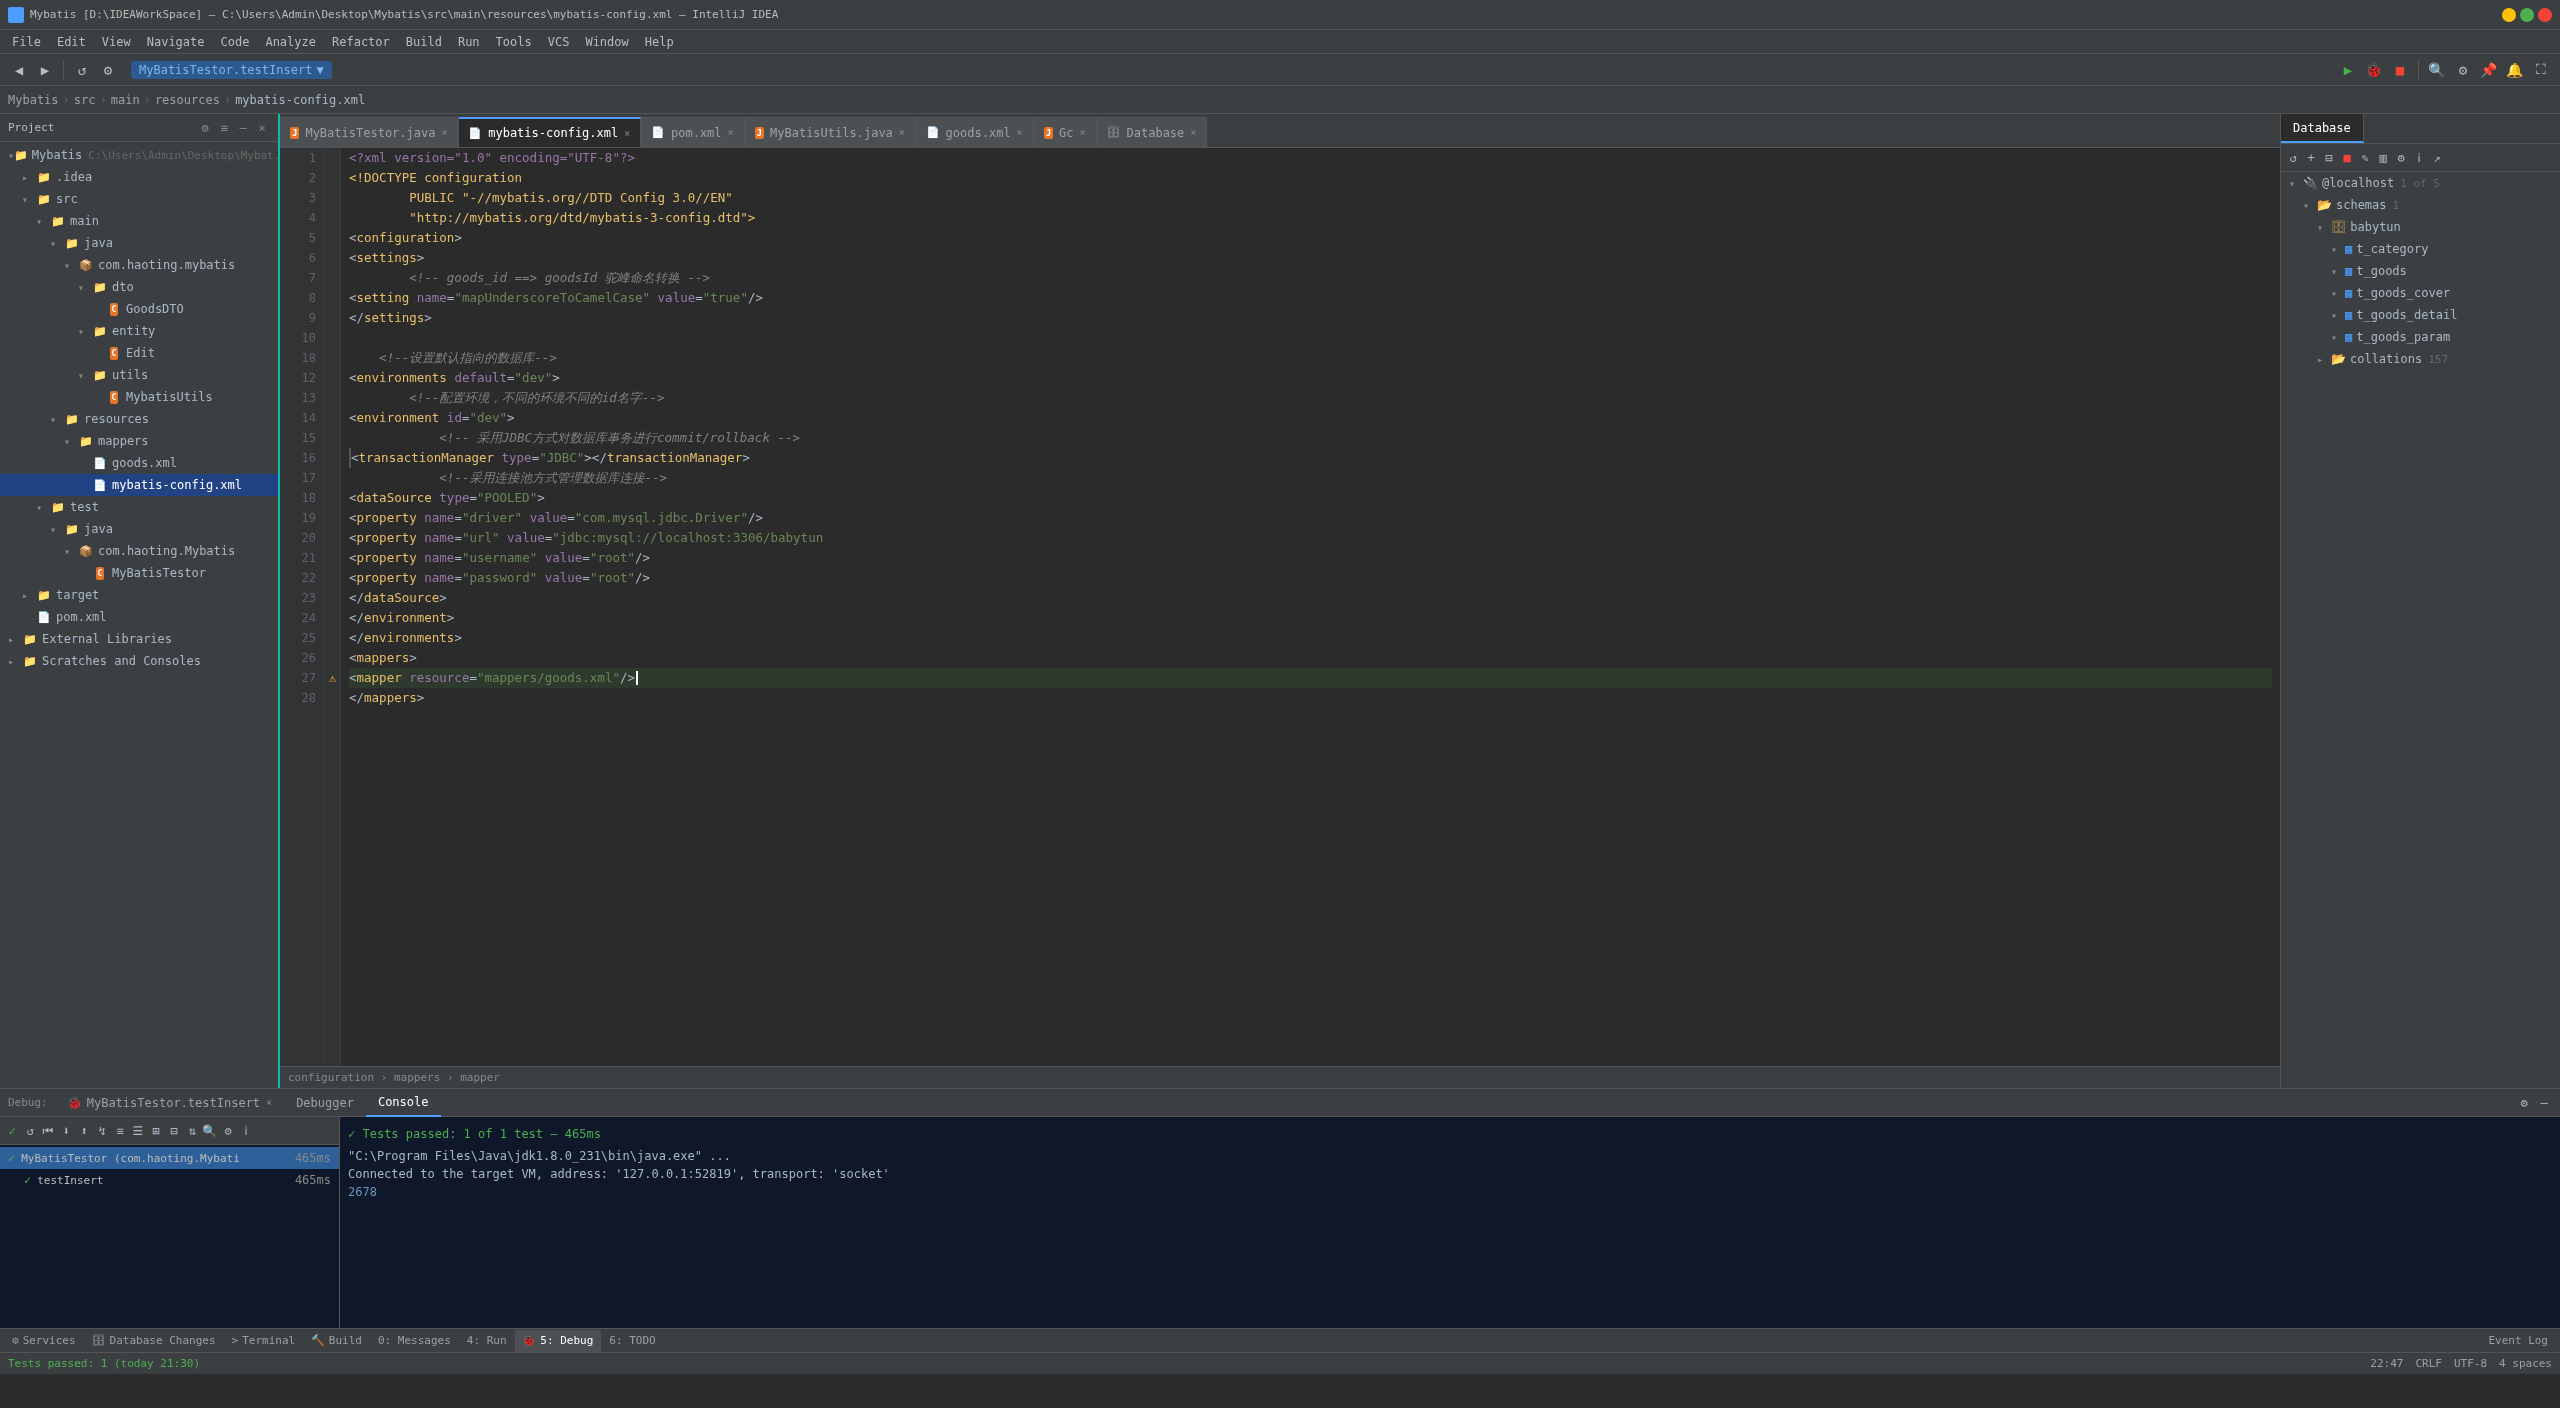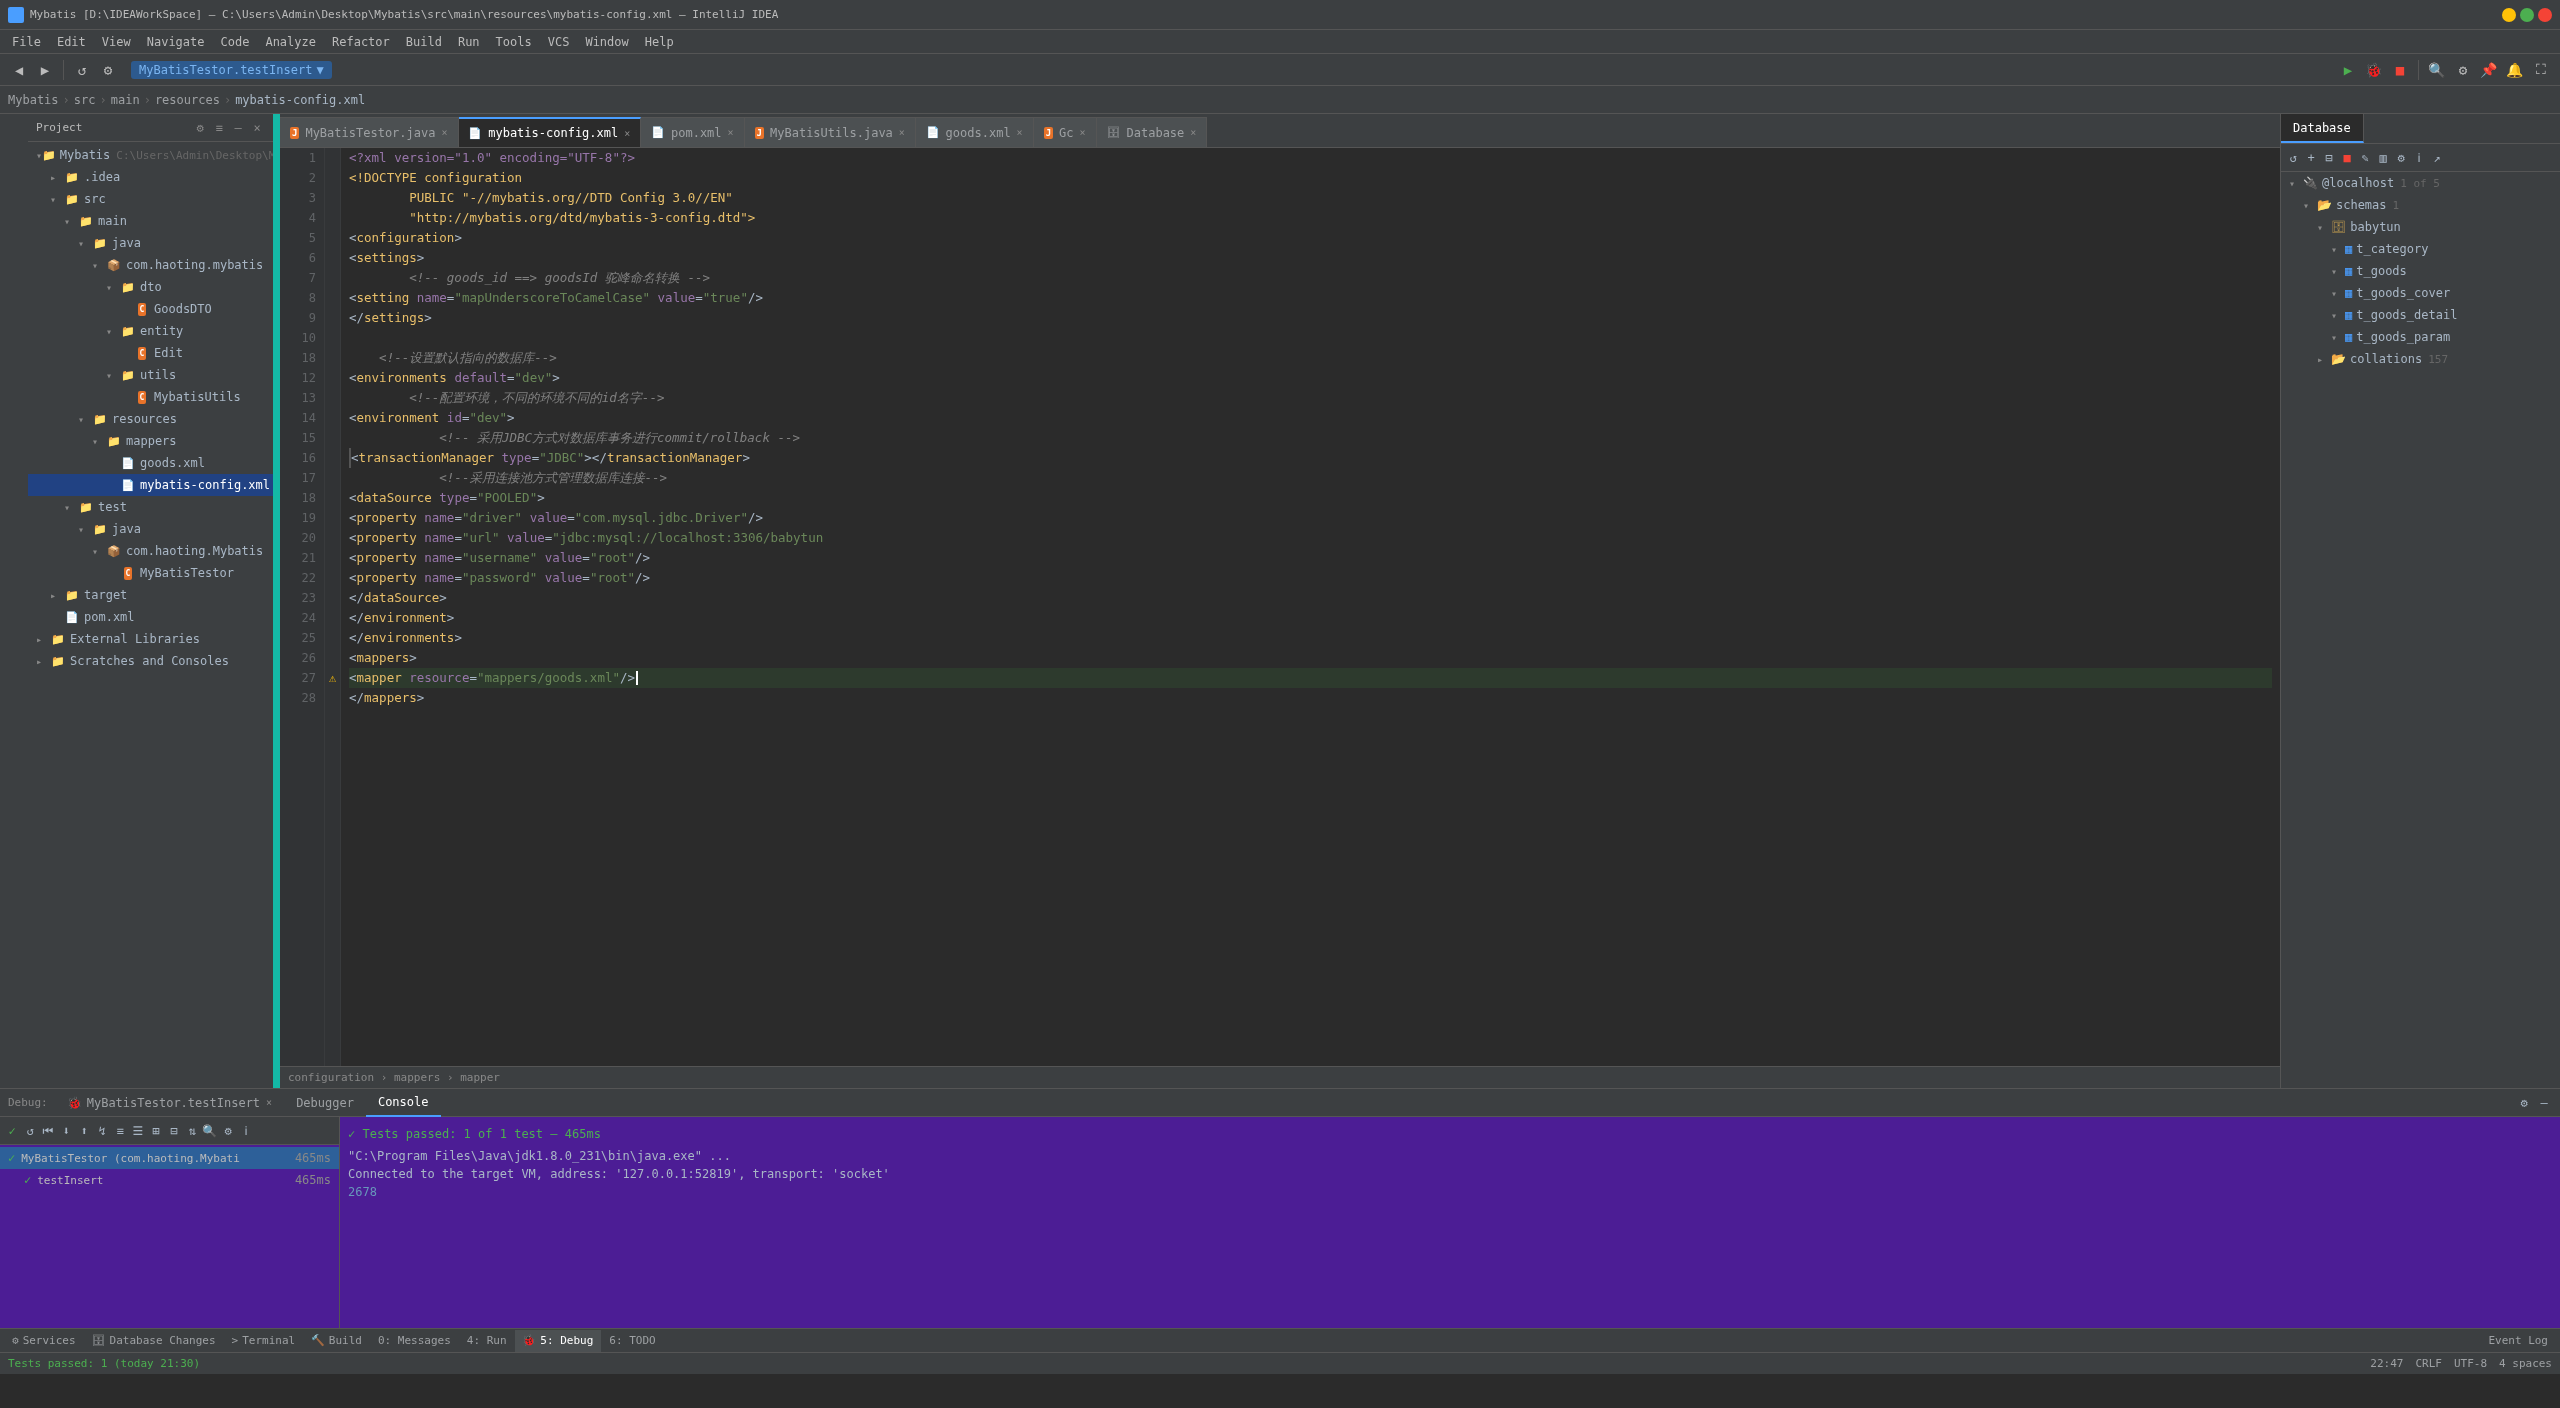--- a/index.html
+++ b/index.html
@@ -94,25 +94,24 @@
     
     .main-layout {
       display: flex;
       height: calc(1408px - 30px - 24px - 32px - 28px - 34px - 240px - 24px - 22px);
     }
 
     
     .project-panel {
       width: 280px;
       background: #3c3f41;
-      border-right: 7px solid #14b8a6;
+      border-right: 2px solid #14b8a6;
       display: flex;
       flex-direction: column;
       overflow: hidden;
-      padding-left: 28px;
     }
     .panel-header {
       height: 28px;
       background: #3c3f41;
       display: flex;
       align-items: center;
       padding: 0 8px;
       border-bottom: 1px solid #555;
       font-size: 11px;
       color: #9da0a3;
@@ -250,21 +249,21 @@
       padding-left: 8px;
       cursor: pointer;
       font-size: 12px;
     }
 
     
     .bottom-panel {
       height: 240px;
       display: flex;
       flex-direction: column;
-      background: #4c1d95;
+      background: #0f172a;
       border-top: 1px solid #555;
     }
     .bottom-tabs {
       height: 28px;
       background: #3c3f41;
       display: flex;
       align-items: center;
       border-bottom: 1px solid #555;
     }
     .bottom-tab {

